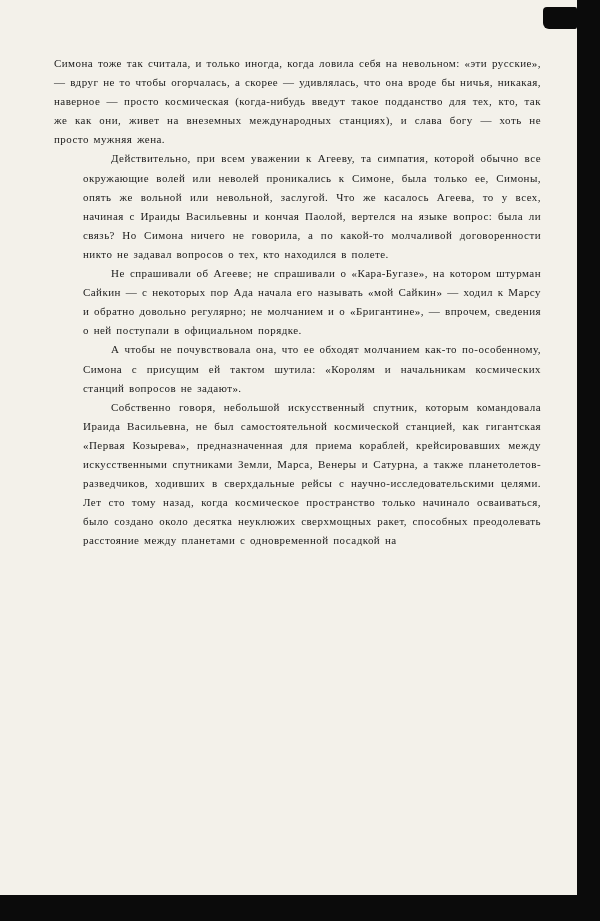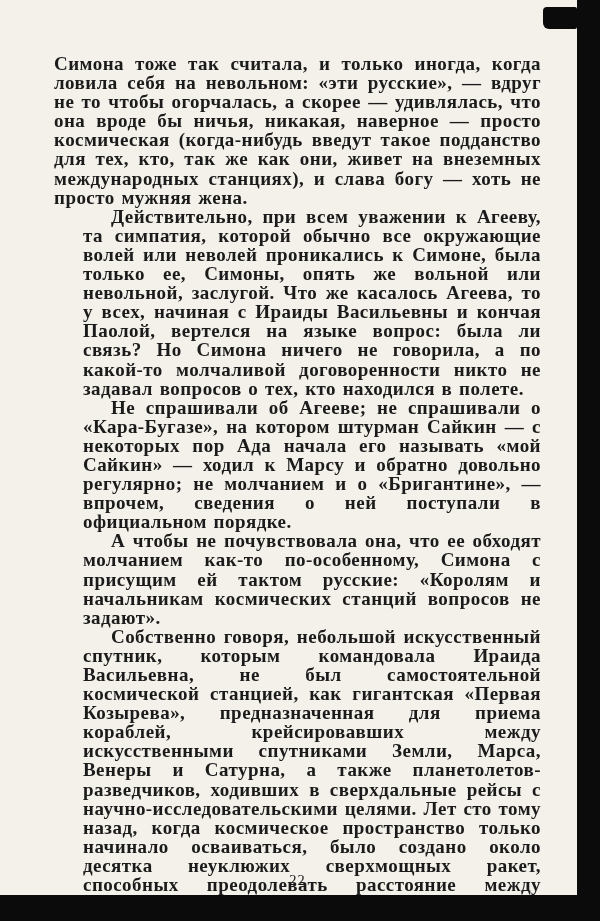--- a/index.html
+++ b/index.html
@@ -18,26 +18,25 @@
     position:relative;
     width:600px;height:921px;
     background:var(--paper);
     overflow:hidden;
   }
   .text-block{
     position:absolute;
     left:54px;top:54px;
     width:487px;
     color:var(--ink);
-    font-size:19px;
+    font-size:11px;
     line-height:19.1px;
     letter-spacing:.45px;
     word-spacing:1.5px;
     text-align:justify;
-    font-weight:bold;
   }
   .para{
     margin:0;
     text-indent:0;
   }
   .para.indent{
     text-indent:28px;
     margin-left:29px;
   }
   .page-number{
@@ -70,20 +69,19 @@
   }
 </style>
 </head>
 <body>
 
 <div class="scan-page">
   <div class="text-block" id="paragraphs">
       <p class="para">Симона тоже так считала, и только иногда, когда ловила себя на невольном: «эти русские», — вдруг не то чтобы огорчалась, а скорее — удивлялась, что она вроде бы ничья, никакая, наверное — просто космическая (когда-нибудь введут такое подданство для тех, кто, так же как они, живет на внеземных международных станциях), и слава богу — хоть не просто мужняя жена.</p>
       <p class="para indent">Действительно, при всем уважении к Агееву, та симпатия, которой обычно все окружающие волей или неволей проникались к Симоне, была только ее, Симоны, опять же вольной или невольной, заслугой. Что же касалось Агеева, то у всех, начиная с Ираиды Васильевны и кончая Паолой, вертелся на языке вопрос: была ли связь? Но Симона ничего не говорила, а по какой-то молчаливой договоренности никто не задавал вопросов о тех, кто находился в полете.</p>
       <p class="para indent">Не спрашивали об Агееве; не спрашивали о «Кара-Бугазе», на котором штурман Сайкин — с некоторых пор Ада начала его называть «мой Сайкин» — ходил к Марсу и обратно довольно регулярно; не молчанием и о «Бригантине», — впрочем, сведения о ней поступали в официальном порядке.</p>
-      <p class="para indent">А чтобы не почувствовала она, что ее обходят молчанием как-то по-особенному, Симона с присущим ей тактом русские: «Королям и начальникам космических станций вопросов не задают».</p>
+      <p class="para indent">А чтобы не почувствовала она, что ее обходят молчанием как-то по-особенному, Симона с присущим ей тактом шутила: «Королям и начальникам космических станций вопросов не задают».</p>
       <p class="para indent">Собственно говоря, небольшой искусственный спутник, которым командовала Ираида Васильевна, не был самостоятельной космической станцией, как гигантская «Первая Козырева», предназначенная для приема кораблей, крейсировавших между искусственными спутниками Земли, Марса, Венеры и Сатурна, а также планетолетов-разведчиков, ходивших в сверхдальные рейсы с научно-исследовательскими целями. Лет сто тому назад, когда космическое пространство только начинало осваиваться, было создано около десятка неуклюжих сверхмощных ракет, способных преодолевать расстояние между планетами с одновременной посадкой на</p>
     </div>
-  <div class="page-number">22</div>
   <div class="edge-right"></div>
   <div class="edge-bottom"></div>
   <div class="corner-mark"></div>
 </div>
 
 </body></html>

